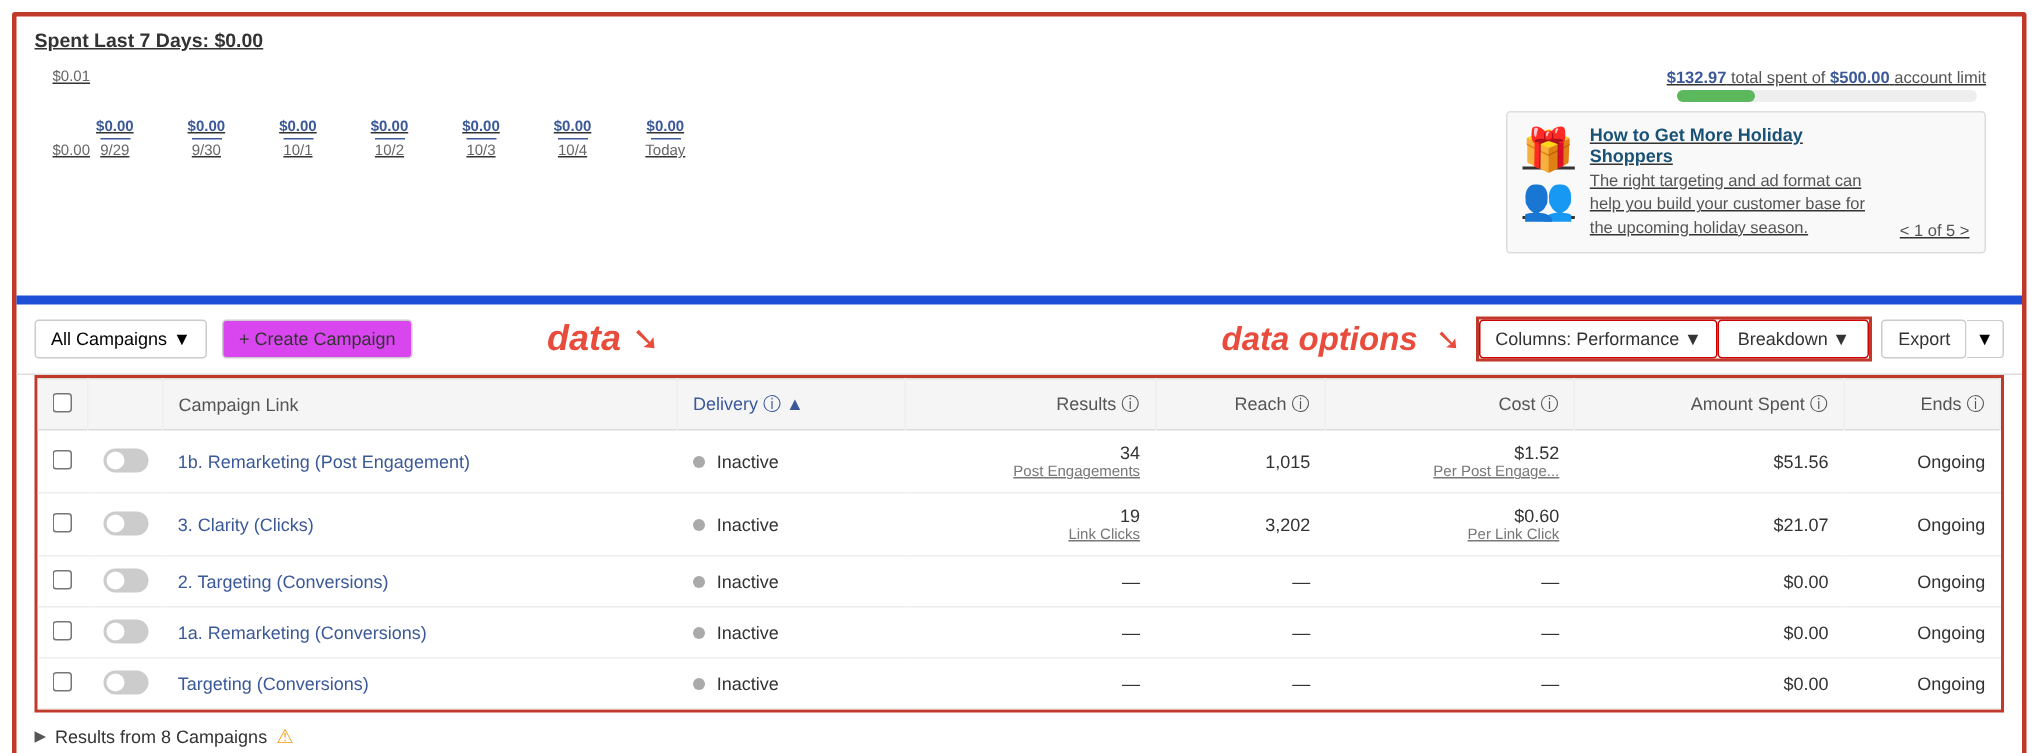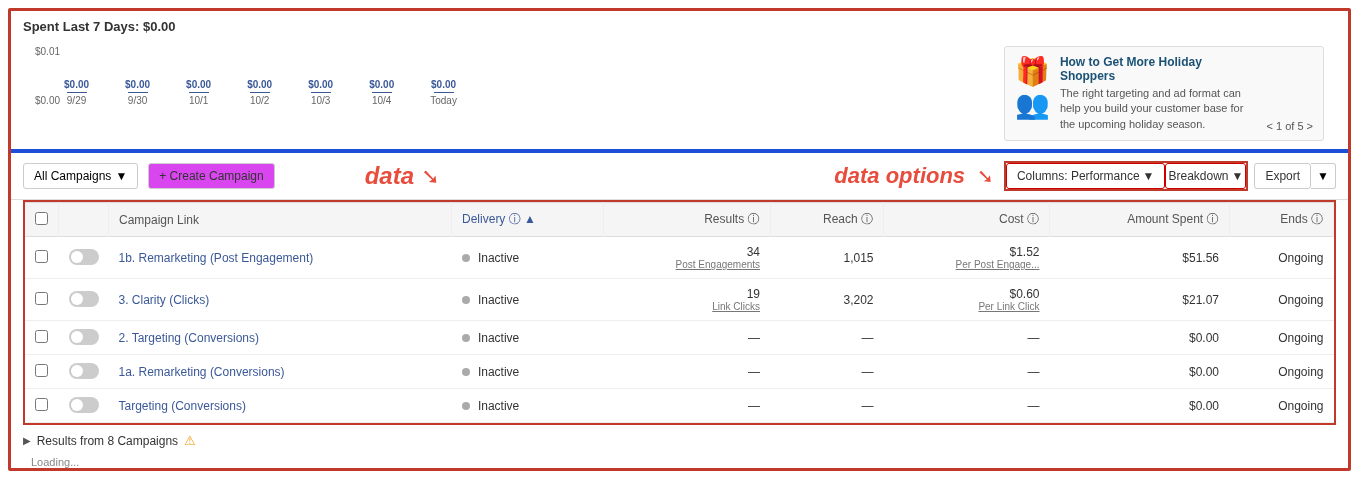--- a/index.html
+++ b/index.html
@@ -1,21 +1,21 @@
 <!DOCTYPE html>
 <html><head>
   <meta charset="utf-8">
   <style>
     * { box-sizing: border-box; margin: 0; padding: 0; }
     body { font-family: Arial, Helvetica, sans-serif; font-size: 12px; background: #fff; color: #333; }
 
     .outer-border { border: 3px solid #c0392b; margin: 8px; border-radius: 2px; }
 
     
-    .spend-header { padding: 8px 12px 0; border-bottom: 4px solid #1d4ed8; }
+    .spend-header { padding: 8px 12px 20px; border-bottom: 6px solid #1d4ed8; text-decoration: underline; }
     .spend-title { font-size: 13px; font-weight: bold; color: #333; margin-bottom: 4px; }
     .chart-area { display: flex; align-items: flex-end; gap: 0; }
     .y-axis { display: flex; flex-direction: column; justify-content: space-between; align-items: flex-end; padding-right: 4px; height: 60px; font-size: 10px; color: #666; }
     .chart-columns { display: flex; align-items: flex-end; gap: 36px; height: 60px; flex: 1; }
     .chart-col { display: flex; flex-direction: column; align-items: center; gap: 2px; }
     .chart-col a { color: #3b5998; font-size: 10px; text-decoration: none; font-weight: bold; }
     .chart-col span { font-size: 10px; color: #666; }
     .chart-bar { width: 20px; background: #3b5998; }
     .spend-limit-area { display: flex; flex-direction: column; align-items: center; gap: 2px; }
     .spend-limit-text { font-size: 11px; color: #555; }
@@ -27,21 +27,21 @@
     .promo-content { display: flex; flex-direction: column; gap: 3px; }
     .promo-title { color: #1a5276; font-size: 12px; font-weight: bold; }
     .promo-desc { font-size: 11px; color: #555; line-height: 1.4; }
 
     
     .toolbar { display: flex; align-items: center; padding: 8px 12px; border-bottom: 1px solid #ddd; gap: 10px; }
     .btn-filter { background: #fff; border: 1px solid #ccc; border-radius: 3px; padding: 5px 10px; font-size: 12px; cursor: pointer; display: flex; align-items: center; gap: 4px; }
     .btn-create { background: #d946ef; border: 1px solid #ccc; border-radius: 3px; padding: 5px 10px; font-size: 12px; cursor: pointer; display: flex; align-items: flex-start; gap: 4px; color: #333; }
     .toolbar-right { margin-left: auto; display: flex; align-items: center; gap: 6px; }
     .btn-columns { background: #fff; border: 1px solid #c00; border-radius: 3px; padding: 5px 10px; font-size: 12px; cursor: pointer; color: #333; display: flex; align-items: center; gap: 3px; }
-    .btn-breakdown { background: #fff; border: 1px solid #c00; border-radius: 3px; padding: 5px 2px; font-size: 12px; cursor: pointer; color: #333; display: flex; align-items: center; gap: 3px; }
+    .btn-breakdown { background: #fff; border: 1px solid #c00; border-radius: 3px; padding: 5px 12px; font-size: 12px; cursor: pointer; color: #333; display: flex; align-items: center; gap: 3px; }
     .btn-export { background: #fff; border: 1px solid #ccc; border-radius: 3px; padding: 5px 10px; font-size: 12px; cursor: pointer; color: #333; display: flex; align-items: center; gap: 3px; }
     .btn-export-caret { background: #fff; border: 1px solid #ccc; border-left: none; border-radius: 0 3px 3px 0; padding: 5px 6px; font-size: 12px; cursor: pointer; }
 
     
     .table-wrap { overflow-x: auto; }
     table { width: 100%; border-collapse: collapse; }
     thead tr { background: #f5f5f5; border-top: 1px solid #ddd; border-bottom: 1px solid #ddd; }
     th { padding: 8px 10px; text-align: left; font-size: 12px; font-weight: normal; color: #555; border-right: 1px solid #eee; white-space: nowrap; }
     th.sortable { color: #3b5998; cursor: pointer; }
     th.right { text-align: right; }
@@ -123,20 +123,31 @@
               <div class="chart-col">
       <a href="#">$0.00</a>
       <div class="chart-bar" style="height:1px;"></div>
       <span>Today</span>
     </div>
             </div>
         </div>
       </div>
 
       <div class="right-promo">
+        <div class="spend-limit-area">
+          <div class="spend-limit-text">
+            <span style="color:#3b5998; font-weight:bold;">$132.97</span>
+            <span> total spent of </span>
+            <span style="color:#3b5998; font-weight:bold;">$500.00</span>
+            <span> account limit</span>
+          </div>
+          <div class="progress-bar-wrap">
+            <div class="progress-bar-fill" style="width:26%"></div>
+          </div>
+        </div>
 
         <div class="promo-box">
           <div class="promo-icon">🎁👥</div>
           <div class="promo-content">
             <div class="promo-title">How to Get More Holiday Shoppers</div>
             <div class="promo-desc">The right targeting and ad format can help you build your customer base for the upcoming holiday season.</div>
           </div>
           <div style="align-self:flex-end; font-size:11px; color:#555; white-space:nowrap;">&lt; 1 of 5 &gt;</div>
         </div>
       </div>

